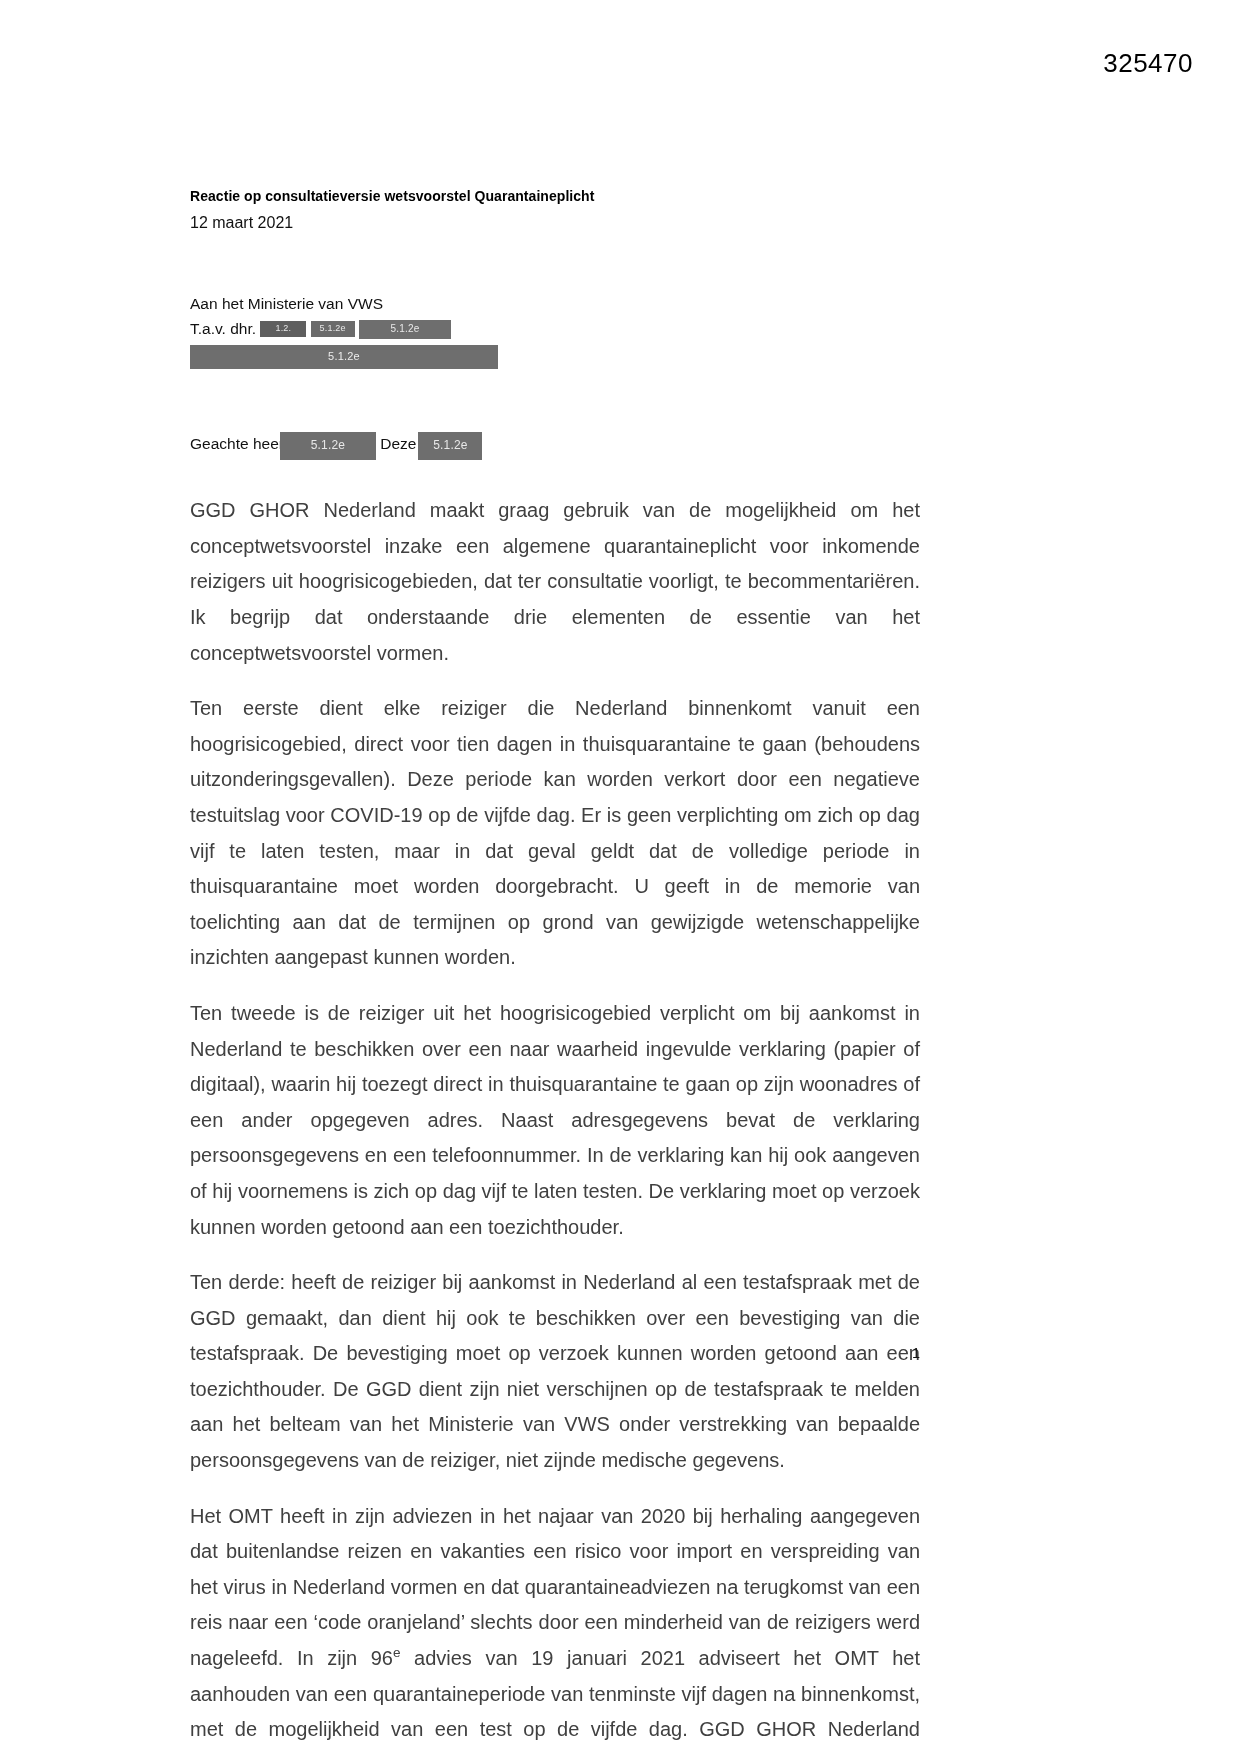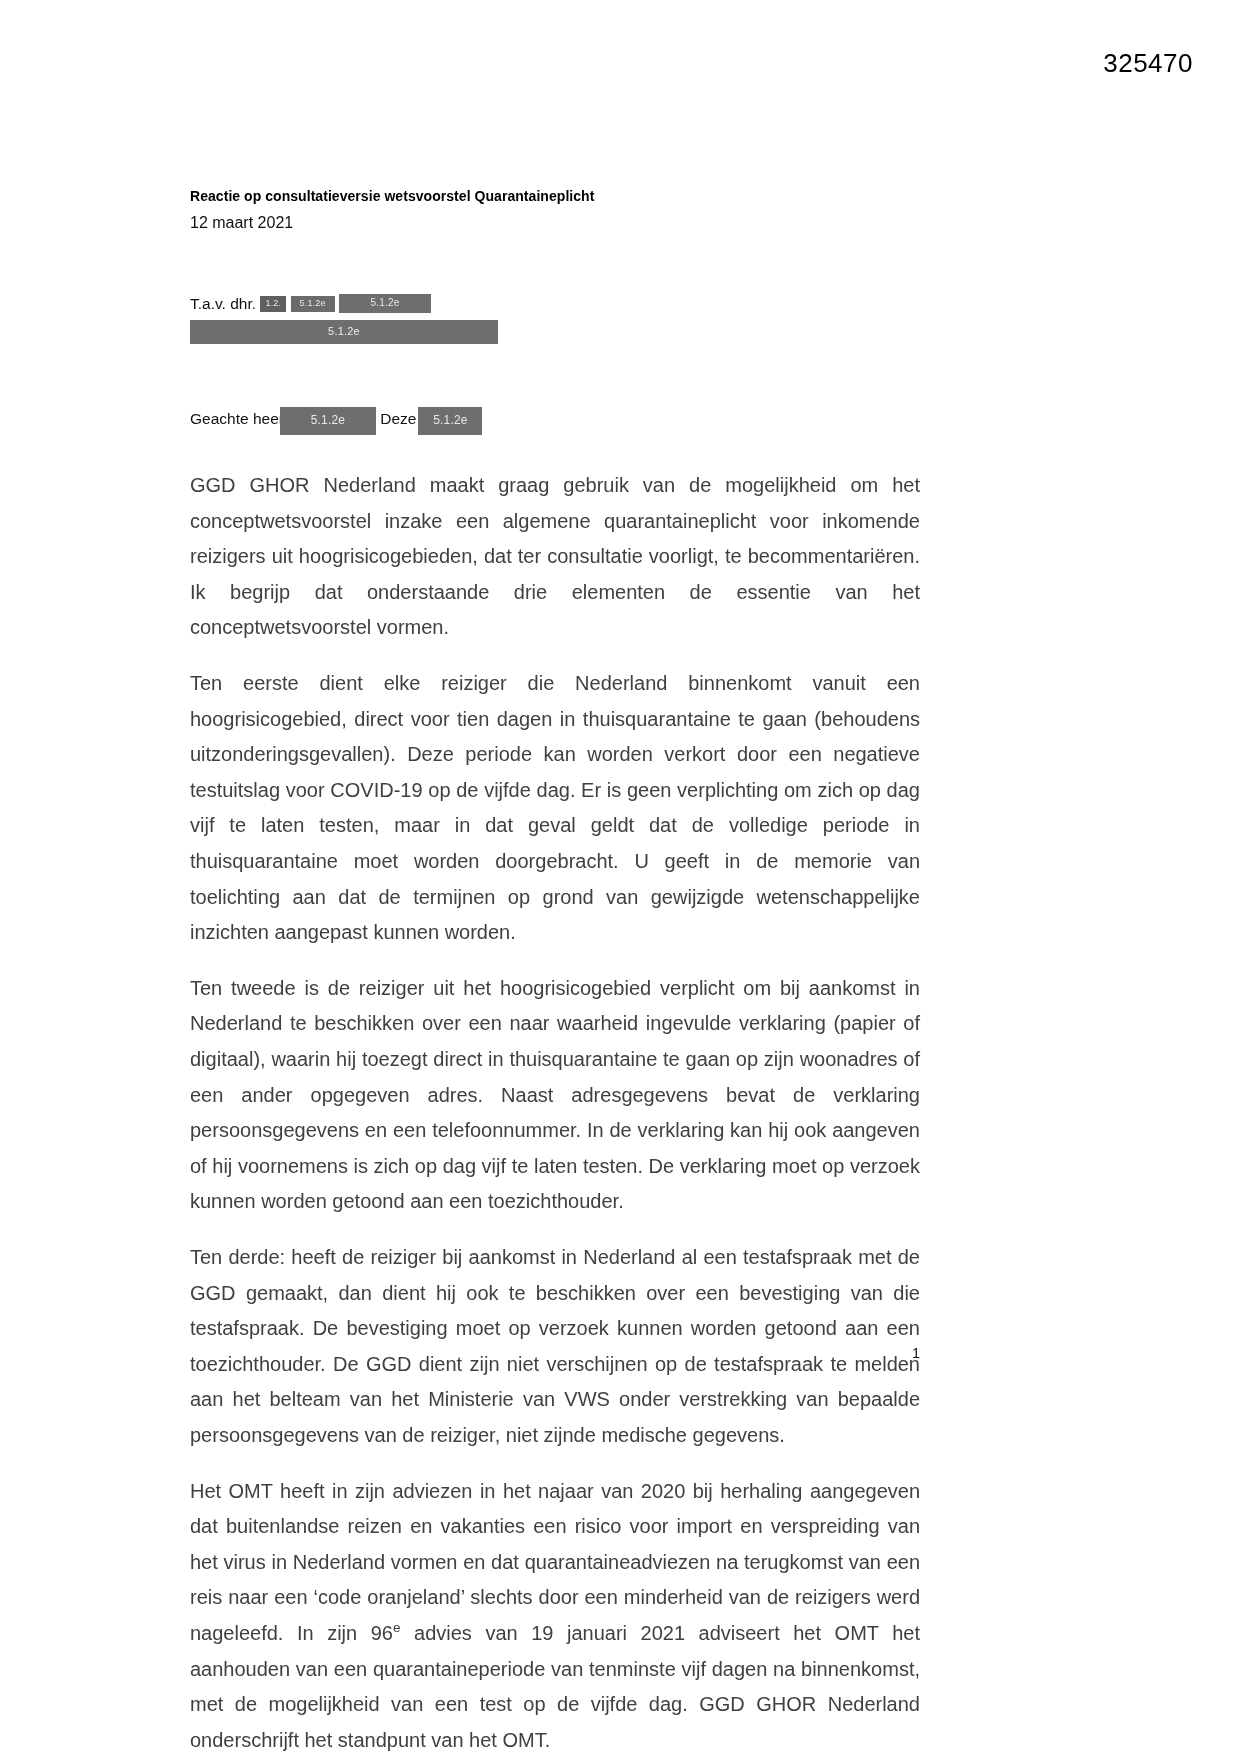--- a/index.html
+++ b/index.html
@@ -72,21 +72,21 @@
     background: #6e6e6e;
     color: #e8e8e8;
     text-align: center;
     font-size: 10px;
     line-height: 1;
     letter-spacing: 0.2px;
     overflow: hidden;
     white-space: nowrap;
   }
   .redact.tiny {
-    width: 26px;
+    width: 46px;
     padding: 3px 0 4px;
     font-size: 9px;
     background: #5f5f5f;
     position: relative;
     top: -1px;
   }
   .redact.small {
     width: 44px;
     padding: 3px 0 4px;
     font-size: 9px;
@@ -176,20 +176,21 @@
 <div class="page">
 
   <div class="doc-stamp">325470</div>
 
   <div class="content">
 
     <div class="title">Reactie op consultatieversie wetsvoorstel Quarantaineplicht</div>
     <div class="subtitle">12 maart 2021</div>
 
     <div class="addr-block">
+      <div class="addr-line">Aan het Ministerie van VWS</div>
 
       <div class="addr-line">
         <span>T.a.v. dhr.</span>
         <span class="redact tiny">1.2.</span>
         <span class="redact small">5.1.2e</span>
         <span class="redact medium">5.1.2e</span>
       </div>
 
       <span class="redact wide">5.1.2e</span>
     </div>

